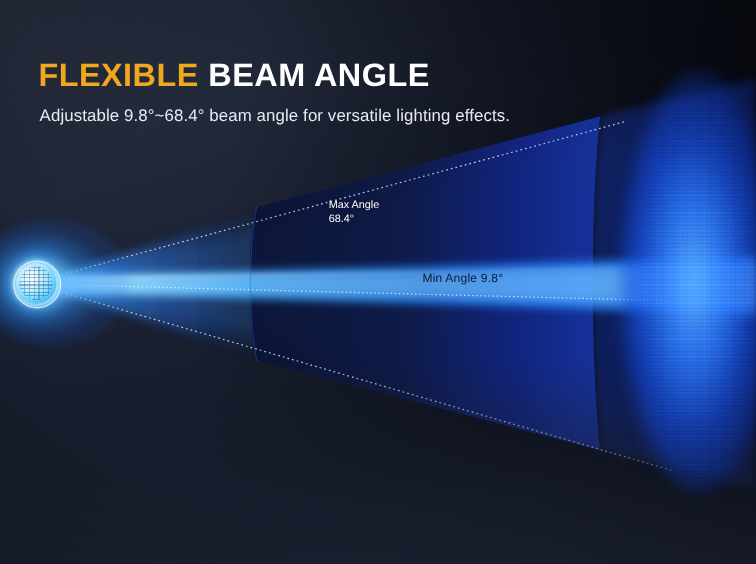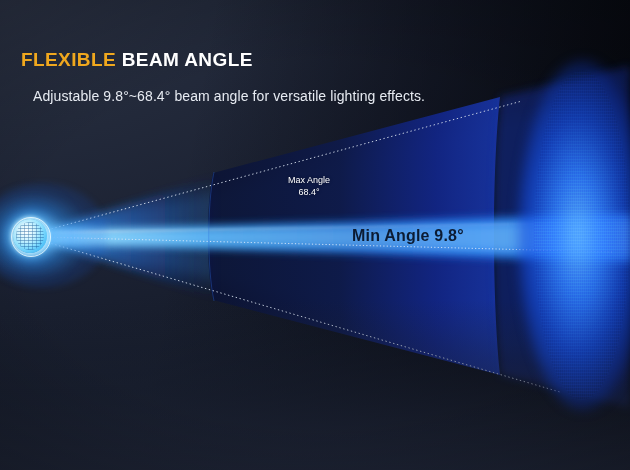--- a/index.html
+++ b/index.html
@@ -129,23 +129,23 @@
       repeating-linear-gradient(0deg, rgba(255,255,255,0.35) 0 1px, rgba(0,0,0,0) 1px 3px),
       repeating-linear-gradient(90deg, rgba(0,0,0,0.35) 0 1px, rgba(0,0,0,0) 1px 2px);
     mix-blend-mode: overlay;
     border-radius: 50%;
     filter: blur(0.4px);
   }
 
   
   .title {
     position: absolute;
-    left: 21px;
+    left: 32px;
     top: 50px;
-    font-size: 19px;
+    font-size: 27px;
     font-weight: bold;
     letter-spacing: 0.4px;
     white-space: nowrap;
     line-height: 1;
   }
   .title .word-accent { color: #f0a81e; }
   .title .word-main   { color: #ffffff; }
 
   .subtitle {
     position: absolute;
@@ -153,34 +153,34 @@
     top: 88px;
     font-size: 14px;
     color: #e7ebf2;
     letter-spacing: 0.1px;
     white-space: nowrap;
   }
 
   .label-max {
     position: absolute;
     left: 274px;
-    top: 174px;
+    top: 164px;
     width: 70px;
-    text-align: center;
+    text-align: left;
     font-size: 9px;
     color: #ffffff;
     line-height: 1.35;
     text-shadow: 0 0 3px rgba(0,0,0,0.5);
   }
   .label-min {
     position: absolute;
     left: 352px;
     top: 227px;
-    font-size: 16px;
-    font-weight: bold;
+    font-size: 10px;
+    font-weight: normal;
     color: #0b1b33;
     letter-spacing: 0.2px;
     white-space: nowrap;
   }
 </style>
 </head>
 <body>
 
 <div id="stage">
 

